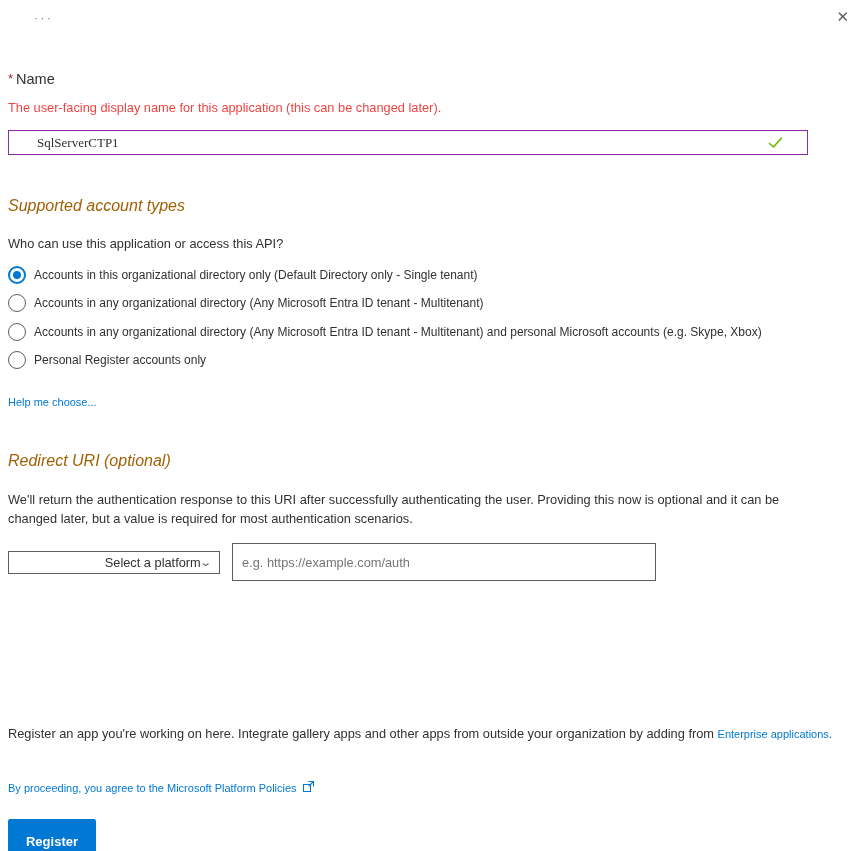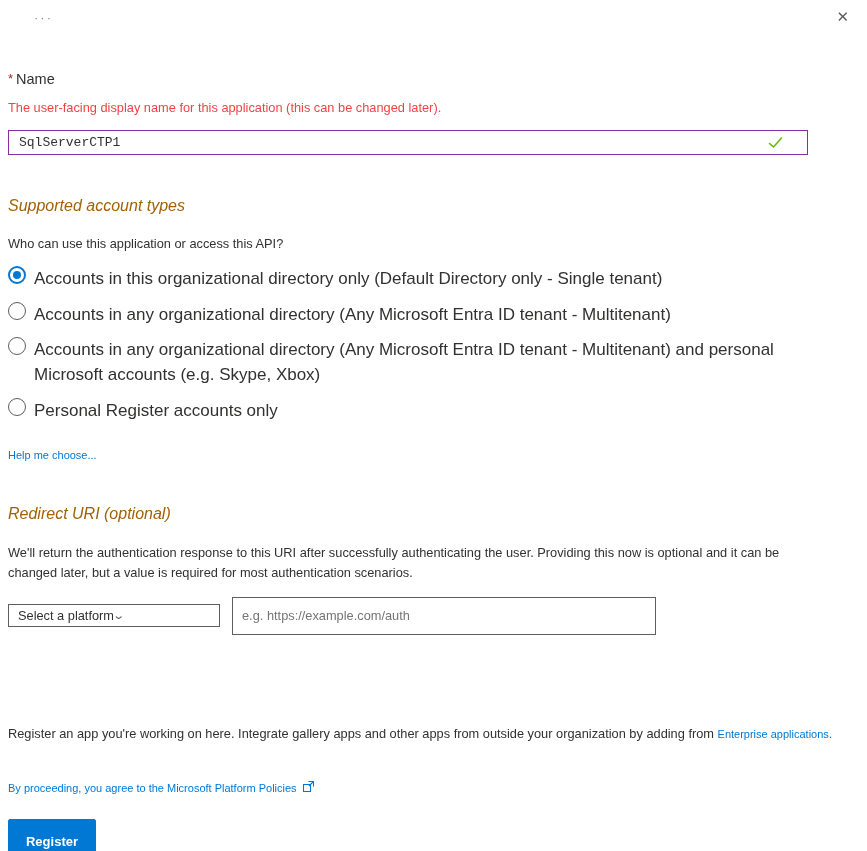--- a/index.html
+++ b/index.html
@@ -28,56 +28,56 @@
 
   
   .name-label-row { margin-top: 47px; font-size: 14.5px; color: #323130; }
   .required-mark { color: #a4262c; font-size: 13px; vertical-align: top; margin-right: 3px; }
   .field-desc { margin-top: 13px; font-size: 12.8px; color: #ef4444; }
   .name-input-wrap { position: relative; margin-top: 15px; width: 800px; }
   .name-input {
     width: 800px; height: 25px;
     border: 1px solid #8a2da5;
     background: #fff; outline: none;
-    font-family: Liberation Mono, monospace;
+    font-family: Liberation Serif, serif;
     font-size: 13px; color: #323130;
-    padding: 0 30px 0 10px;
+    padding: 0 30px 0 28px;
   }
   .check-icon { position: absolute; right: 24px; top: 4px; pointer-events: none; }
 
   
   .section-heading { font-size: 16px; font-weight: 400; color: #a16207; font-style: italic; }
   .sat-heading { margin-top: 42px; }
   .question { margin-top: 21px; font-size: 12.8px; }
   .radio-group { margin-top: 15px; }
   .radio-row { display: flex; align-items: flex-start; margin-bottom: 10px; cursor: pointer; }
   .radio-circle {
     flex: 0 0 auto;
     width: 18px; height: 18px; border-radius: 50%;
     border: 1px solid #605e5c; background: #fff;
     position: relative; margin-right: 8px; margin-top: 0px;
   }
   .radio-row.selected .radio-circle { border: 2px solid #0078d4; }
   .radio-row.selected .radio-circle::after {
     content: ""; position: absolute; left: 3px; top: 3px;
     width: 8px; height: 8px; border-radius: 50%; background: #0078d4;
   }
-  .radio-label { font-size: 17px; line-height: 1.45; max-width: 756px; padding-top: 1px; }
+  .radio-label { font-size: 12px; line-height: 1.45; max-width: 756px; padding-top: 1px; }
 
   .help-link { margin-top: 22px; }
   a.link { color: #0078d4; text-decoration: none; font-size: 11px; cursor: pointer; }
 
   
   .redirect-heading { margin-top: 42px; }
   .redirect-desc { margin-top: 20px; font-size: 12.8px; line-height: 1.55; max-width: 816px; }
   .redirect-controls { margin-top: 14px; display: flex; align-items: center; }
   .platform-select {
     width: 212px; height: 23px;
     border: 1px solid #605e5c; background: #fff;
-    display: flex; align-items: center; justify-content: flex-start;
+    display: flex; align-items: center; justify-content: flex-end;
     padding: 0 9px; cursor: pointer;
   }
   .platform-select-label { font-size: 12.8px; color: #323130; }
   .chevron-icon { color: #605e5c; font-size: 11px; transform: scaleX(1.4); }
   .uri-input {
     margin-left: 12px;
     width: 424px; height: 38px;
     border: 1px solid #605e5c; background: #fff; outline: none;
     font-family: "Liberation Sans", sans-serif;
     font-size: 12.8px; color: #323130; padding: 0 9px;

